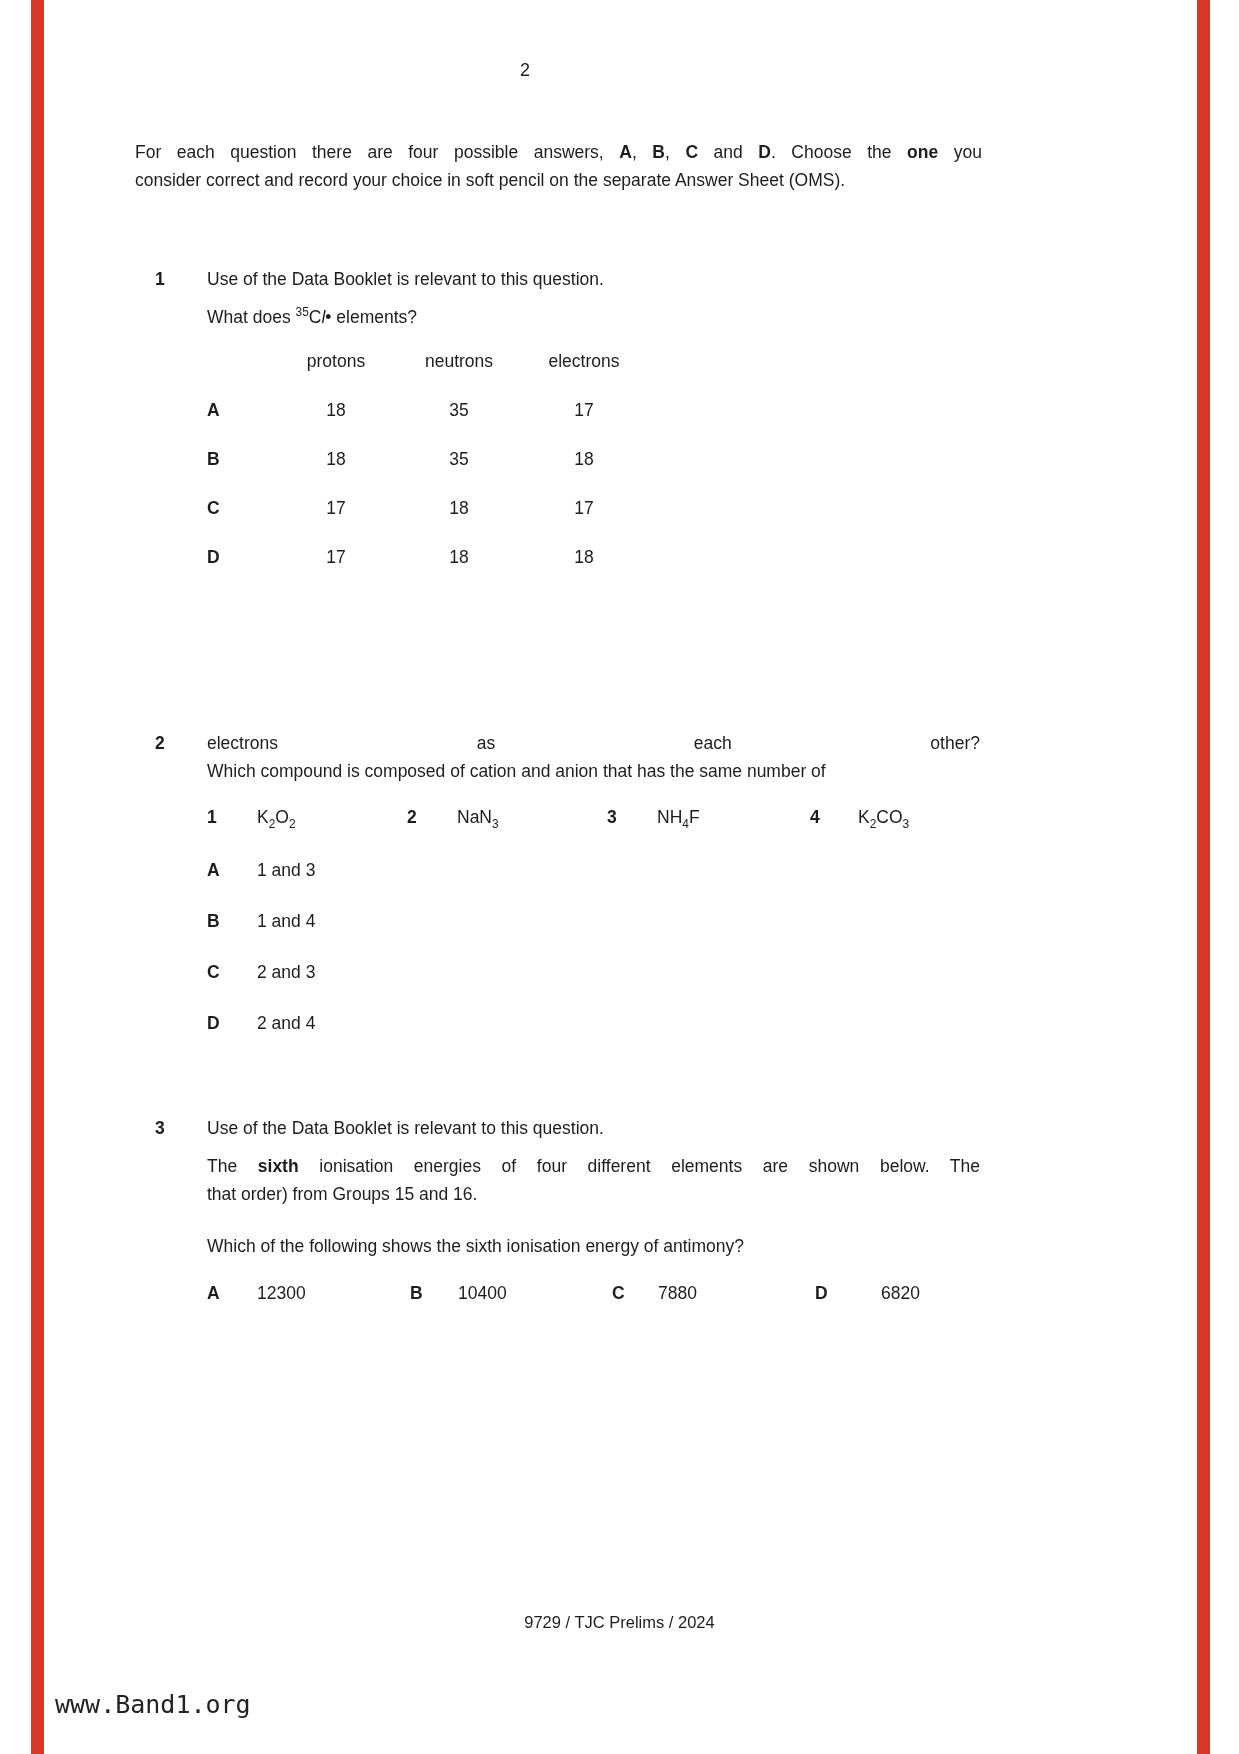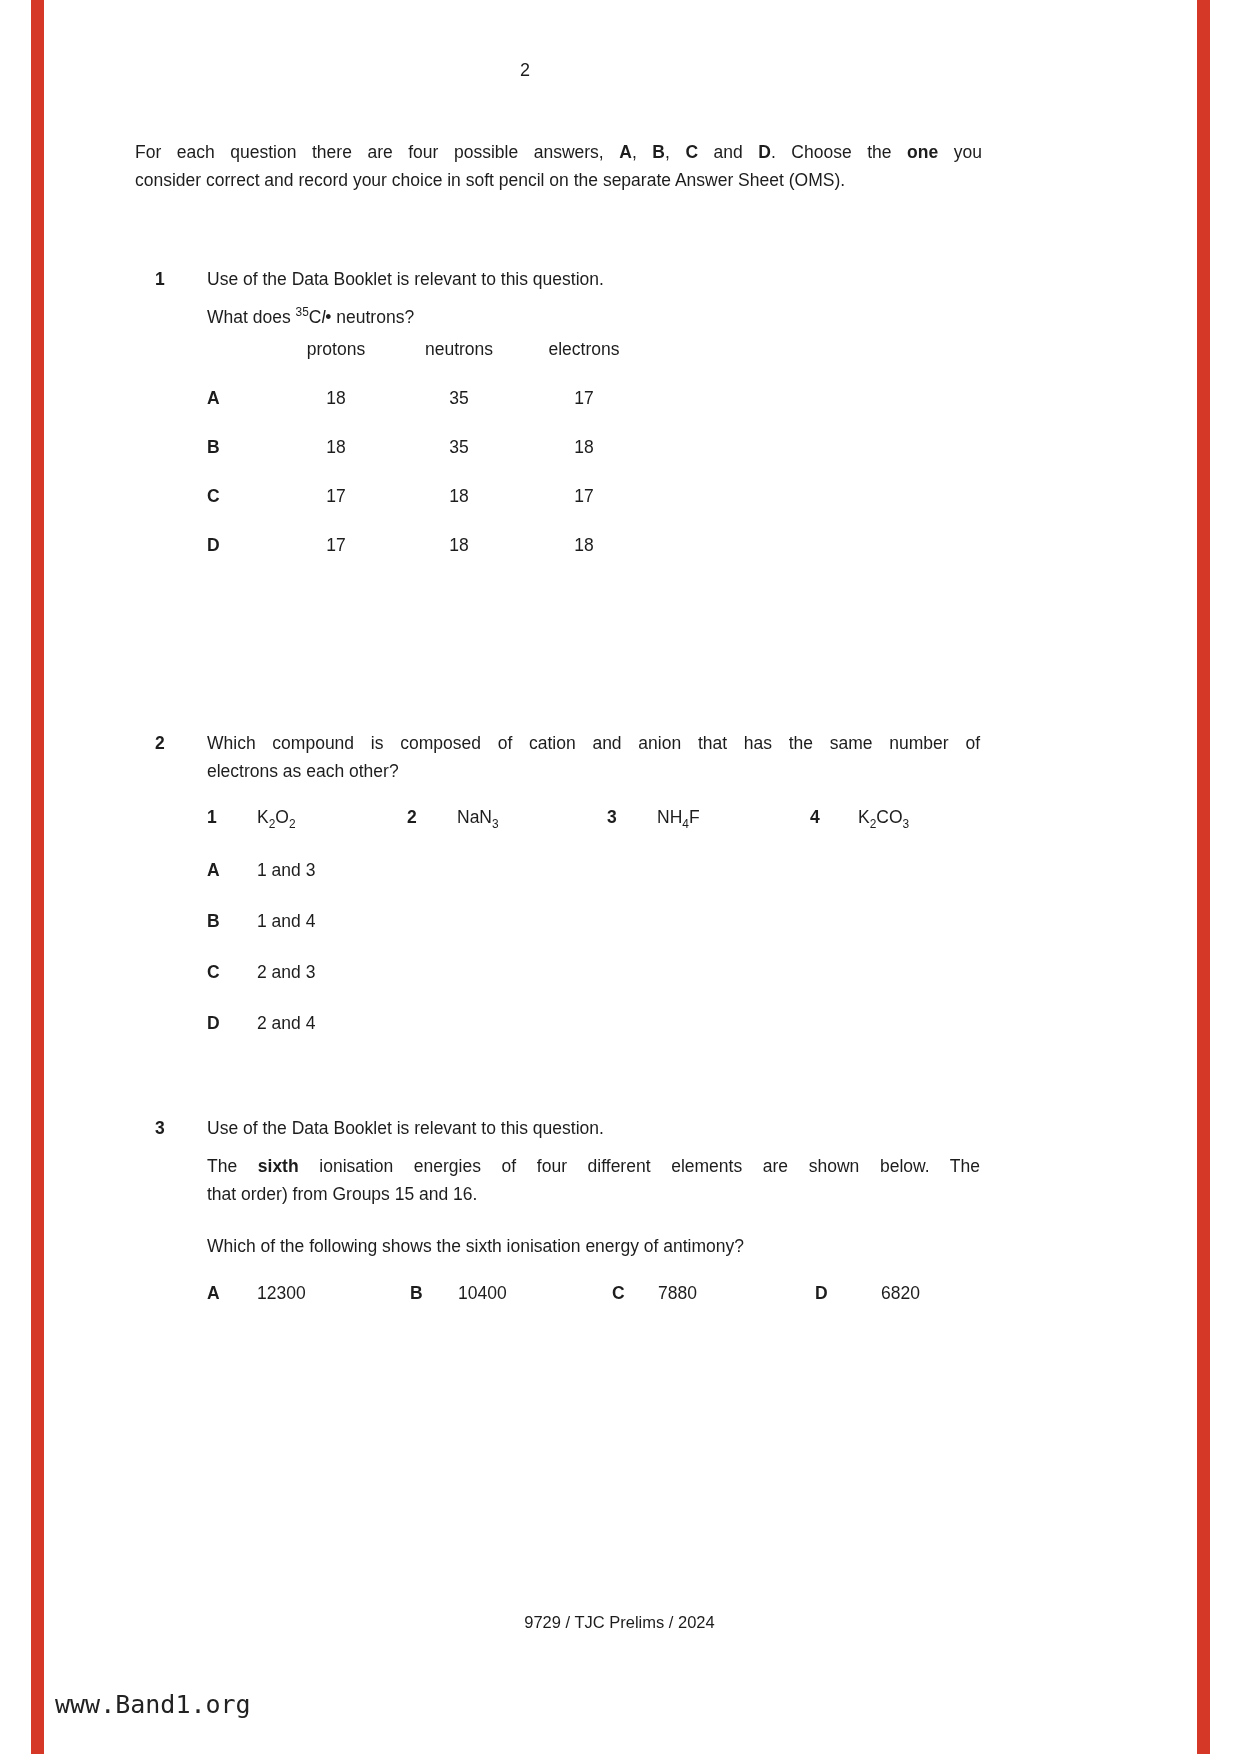--- a/index.html
+++ b/index.html
@@ -17,21 +17,21 @@
   .justify .tline:last-child{text-align:left;text-align-last:left;}
   .q{position:absolute;left:155px;width:825px;}
   .q1{top:265px;}
   .q2{top:729px;}
   .q3{top:1114px;}
   .qnum{position:absolute;left:0;top:0;font-weight:bold;}
   .qc{margin-left:52px;}
   .preamble{}
   .q1 .qbody{margin-top:9px;}
   .q1 .qprompt{margin-top:10px;}
-  .qtable{margin-top:4px;}
+  .qtable{margin-top:16px;}
   .trow{display:grid;grid-template-columns:78px 102px 144px 106px;}
   .trow.thead{line-height:28px;}
   .trow.tdata{height:49px;line-height:49px;}
   .tbodyrows{margin-top:11px;}
   .tcell{text-align:center;}
   .tletter{text-align:left;font-weight:bold;}
   .q2 .qbody{margin-top:0;}
   .compounds{margin-top:18px;position:relative;height:28px;}
   .cnum{position:absolute;font-weight:bold;}
   .cformula{position:absolute;}
@@ -61,21 +61,21 @@
   <div class="instructions justify">
       <div class="tline"><span>For each question there are four possible answers, </span><span style="font-weight: bold;">A</span><span>, </span><span style="font-weight: bold;">B</span><span>, </span><span style="font-weight: bold;">C</span><span> and </span><span style="font-weight: bold;">D</span><span>. Choose the </span><span style="font-weight: bold;">one</span><span> you</span></div>
       <div class="tline"><span>consider correct and record your choice in soft pencil on the separate Answer Sheet (OMS).</span></div>
     </div>
 
   <section class="q q1">
     <span class="qnum">1</span>
     <div class="qc">
       <div class="preamble">Use of the Data Booklet is relevant to this question.</div>
       <div class="qprompt">
-          <div class="tline"><span>What does </span><sup>35</sup><span>C</span><span style="font-style: italic;">l</span><span>• neutrons?</span></div>
+          <div class="tline"><span>What does </span><sup>35</sup><span>C</span><span style="font-style: italic;">l</span><span>• elements?</span></div>
         </div>
 
       <div class="qtable">
         <div class="trow thead">
           <span class="tcell tletter"></span>
           <span class="tcell">protons</span>
           <span class="tcell">neutrons</span>
           <span class="tcell">electrons</span>
         </div>
         <div class="tbodyrows">
@@ -105,22 +105,22 @@
           </div>
         </div>
       </div>
     </div>
   </section>
 
   <section class="q q2">
     <span class="qnum">2</span>
     <div class="qc">
       <div class="qbody justify">
+          <div class="tline"><span>electrons as each other?</span></div>
           <div class="tline"><span>Which compound is composed of cation and anion that has the same number of</span></div>
-          <div class="tline"><span>electrons as each other?</span></div>
         </div>
 
       <div class="compounds">
         <span class="cnum" style="left:0">1</span>
         <span class="cformula" style="left:50px"><span>K</span><sub>2</sub><span>O</span><sub>2</sub></span>
         <span class="cnum" style="left:200px">2</span>
         <span class="cformula" style="left:250px"><span>NaN</span><sub>3</sub></span>
         <span class="cnum" style="left:400px">3</span>
         <span class="cformula" style="left:450px"><span>NH</span><sub>4</sub><span>F</span></span>
         <span class="cnum" style="left:603px">4</span>

